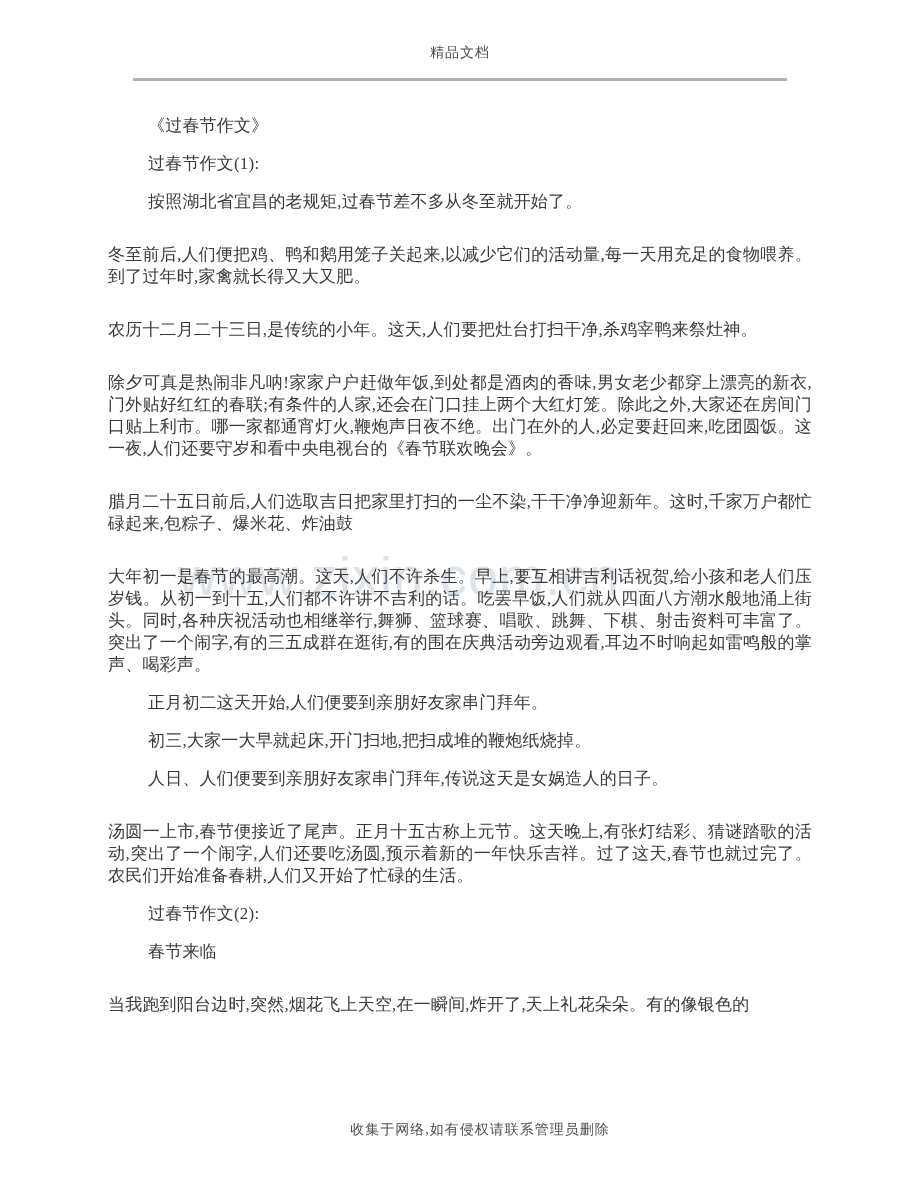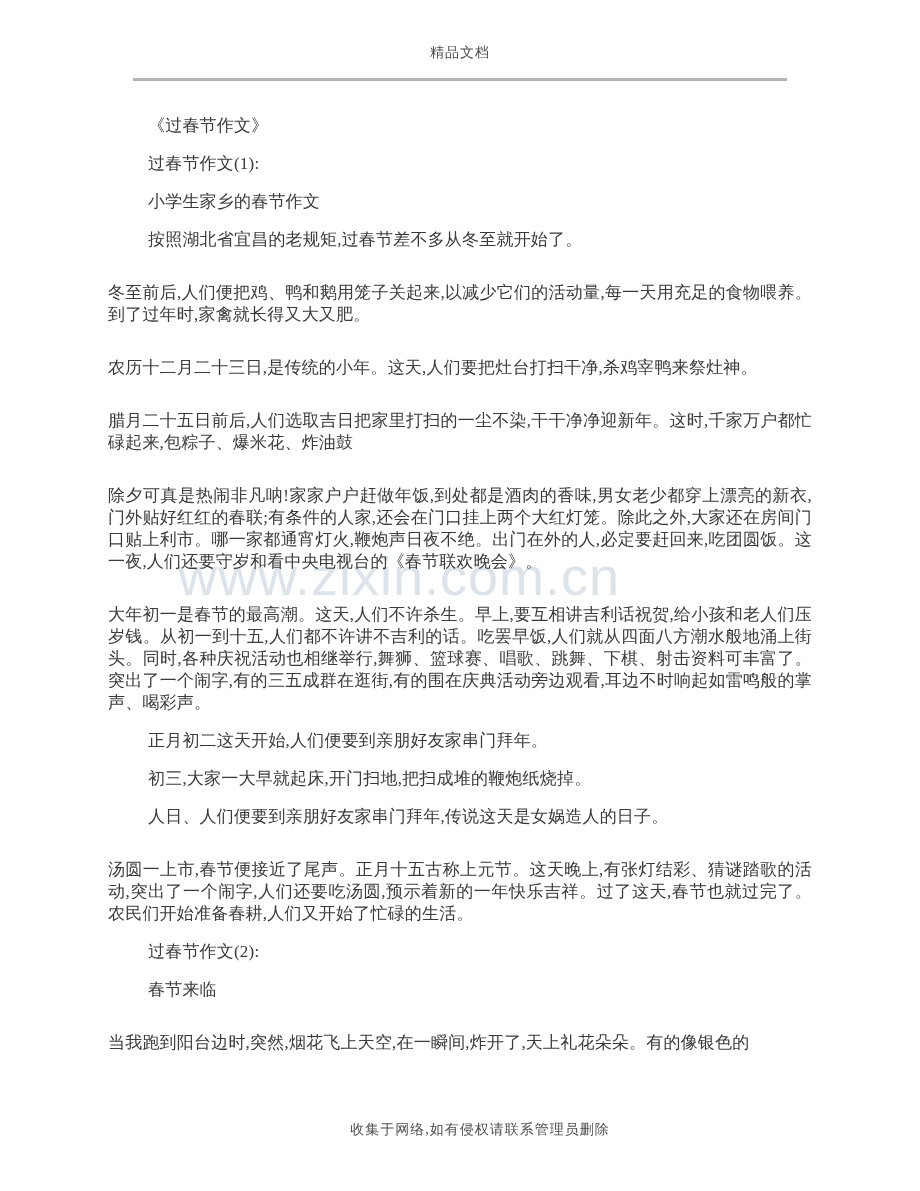--- a/index.html
+++ b/index.html
@@ -73,26 +73,25 @@
 <div class="page">
   <div class="header">
     <div class="header-text">精品文档</div>
   </div>
 
   <div class="watermark" style="color: rgb(221, 227, 234); text-align: center;">www.zixin.com.cn</div>
 
   <div class="content">
       <p class="para indent">《过春节作文》</p>
       <p class="para indent">过春节作文(1):</p>
-      <p class="para indent">小学生家乡的春节作文</p>
       <p class="para indent">按照湖北省宜昌的老规矩,过春节差不多从冬至就开始了。</p>
       <p class="para gap-large">冬至前后,人们便把鸡、鸭和鹅用笼子关起来,以减少它们的活动量,每一天用充足的食物喂养。到了过年时,家禽就长得又大又肥。</p>
       <p class="para gap-large">农历十二月二十三日,是传统的小年。这天,人们要把灶台打扫干净,杀鸡宰鸭来祭灶神。</p>
+      <p class="para gap-large">除夕可真是热闹非凡呐!家家户户赶做年饭,到处都是酒肉的香味,男女老少都穿上漂亮的新衣,门外贴好红红的春联;有条件的人家,还会在门口挂上两个大红灯笼。除此之外,大家还在房间门口贴上利市。哪一家都通宵灯火,鞭炮声日夜不绝。出门在外的人,必定要赶回来,吃团圆饭。这一夜,人们还要守岁和看中央电视台的《春节联欢晚会》。</p>
       <p class="para gap-large">腊月二十五日前后,人们选取吉日把家里打扫的一尘不染,干干净净迎新年。这时,千家万户都忙碌起来,包粽子、爆米花、炸油鼓</p>
-      <p class="para gap-large">除夕可真是热闹非凡呐!家家户户赶做年饭,到处都是酒肉的香味,男女老少都穿上漂亮的新衣,门外贴好红红的春联;有条件的人家,还会在门口挂上两个大红灯笼。除此之外,大家还在房间门口贴上利市。哪一家都通宵灯火,鞭炮声日夜不绝。出门在外的人,必定要赶回来,吃团圆饭。这一夜,人们还要守岁和看中央电视台的《春节联欢晚会》。</p>
       <p class="para gap-large">大年初一是春节的最高潮。这天,人们不许杀生。早上,要互相讲吉利话祝贺,给小孩和老人们压岁钱。从初一到十五,人们都不许讲不吉利的话。吃罢早饭,人们就从四面八方潮水般地涌上街头。同时,各种庆祝活动也相继举行,舞狮、篮球赛、唱歌、跳舞、下棋、射击资料可丰富了。突出了一个闹字,有的三五成群在逛街,有的围在庆典活动旁边观看,耳边不时响起如雷鸣般的掌声、喝彩声。</p>
       <p class="para indent">正月初二这天开始,人们便要到亲朋好友家串门拜年。</p>
       <p class="para indent">初三,大家一大早就起床,开门扫地,把扫成堆的鞭炮纸烧掉。</p>
       <p class="para indent">人日、人们便要到亲朋好友家串门拜年,传说这天是女娲造人的日子。</p>
       <p class="para gap-large">汤圆一上市,春节便接近了尾声。正月十五古称上元节。这天晚上,有张灯结彩、猜谜踏歌的活动,突出了一个闹字,人们还要吃汤圆,预示着新的一年快乐吉祥。过了这天,春节也就过完了。农民们开始准备春耕,人们又开始了忙碌的生活。</p>
       <p class="para indent">过春节作文(2):</p>
       <p class="para indent">春节来临</p>
       <p class="para gap-large">当我跑到阳台边时,突然,烟花飞上天空,在一瞬间,炸开了,天上礼花朵朵。有的像银色的</p>
     </div>
 

